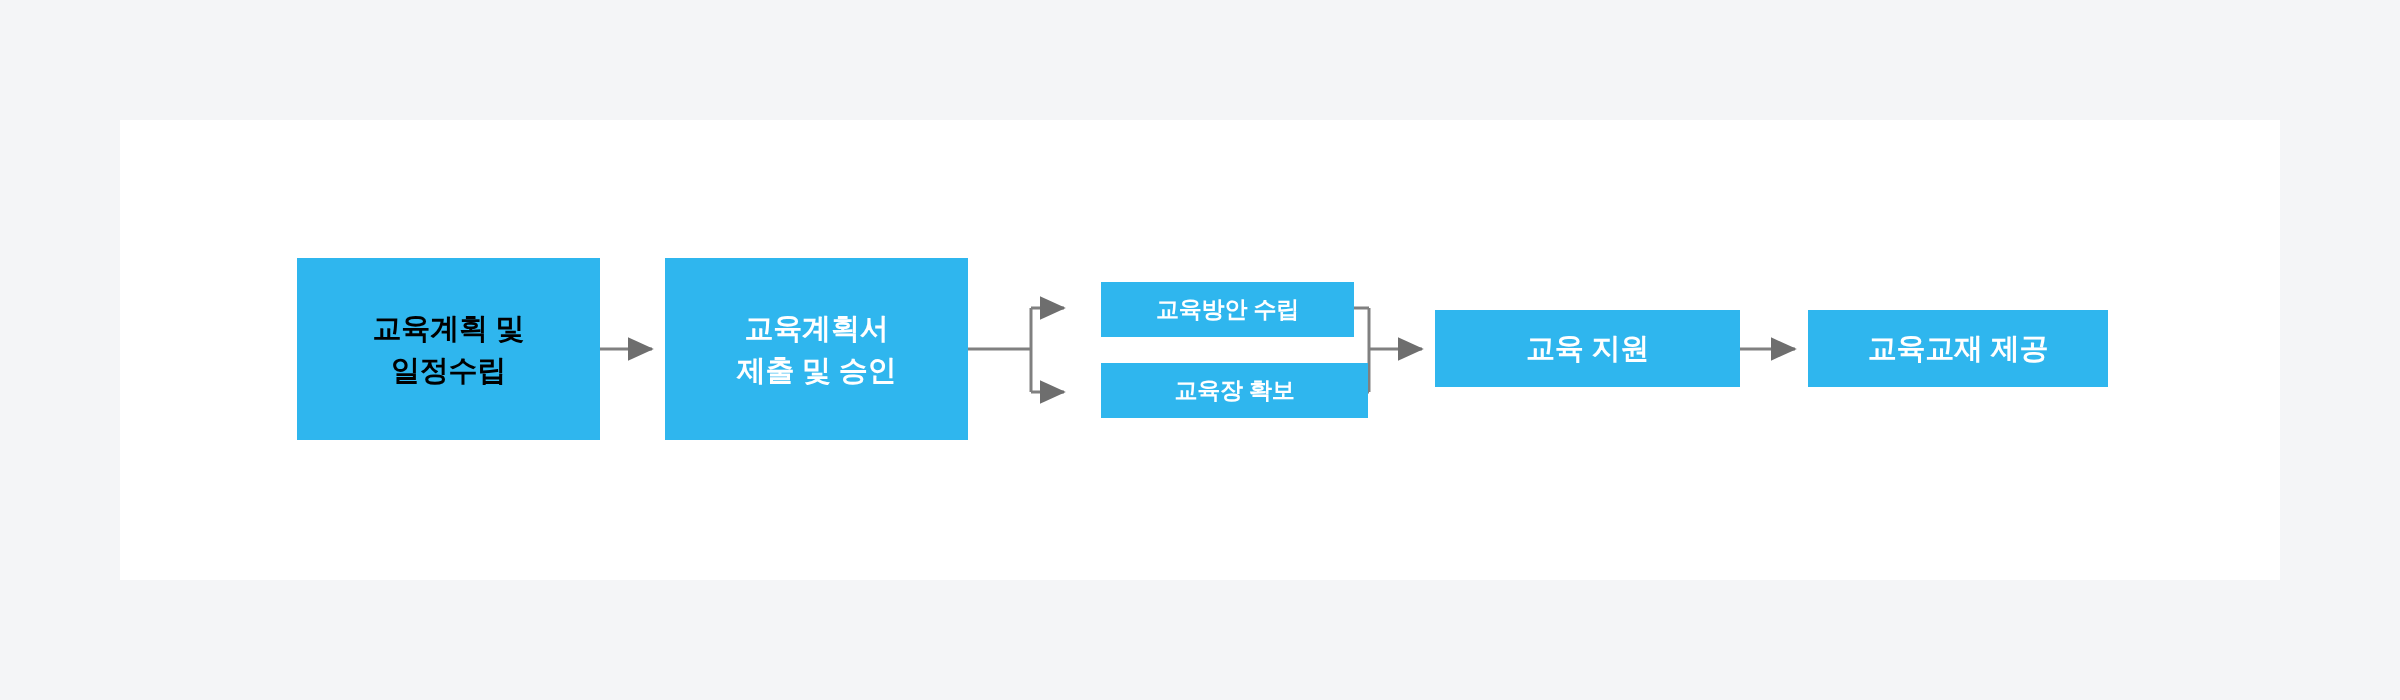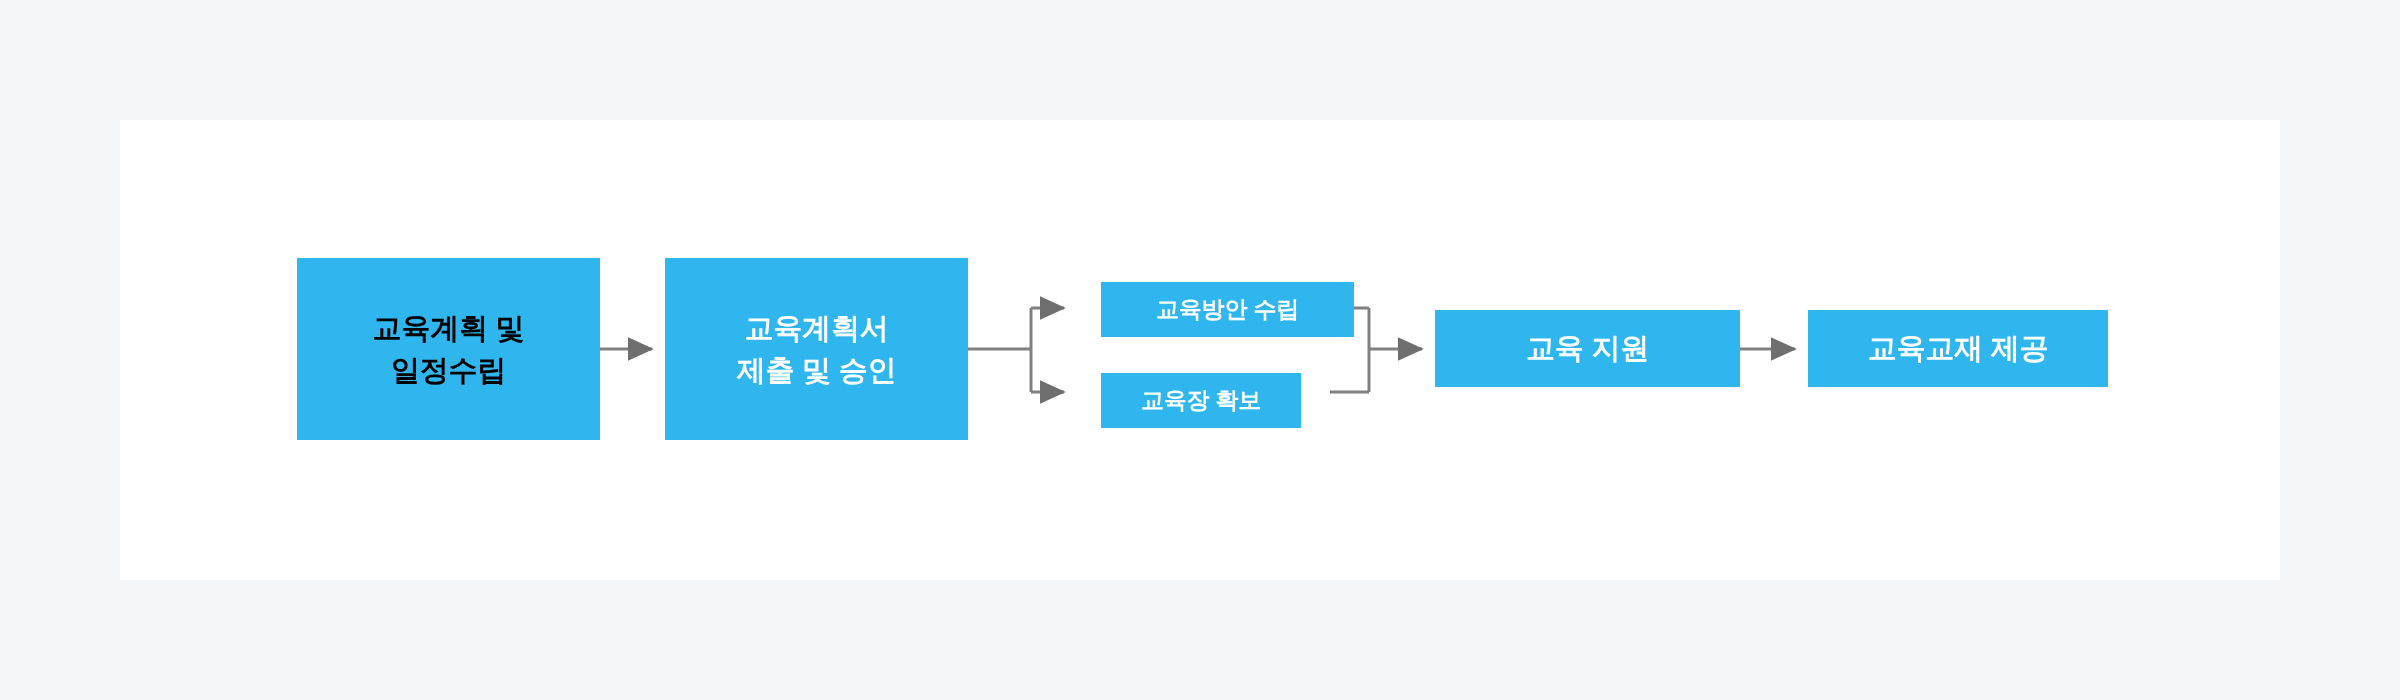--- a/index.html
+++ b/index.html
@@ -86,21 +86,21 @@
   .node-wide {
     font-size: 29px;
     font-weight: 700;
     letter-spacing: -0.2px;
   }
 
   
   #node-1 { left: 297px; top: 258px; width: 303px; height: 182px; }
   #node-2 { left: 665px; top: 258px; width: 303px; height: 182px; }
   #node-3a { left: 1077px; top: 282px; width: 253px; height: 55px; }
-  #node-3b { left: 1077px; top: 373px; width: 200px; height: 55px; }
+  #node-3b { left: 1077px; top: 363px; width: 267px; height: 55px; }
   #node-4 { left: 1435px; top: 310px; width: 305px; height: 77px; }
   #node-5 { left: 1808px; top: 310px; width: 300px; height: 77px; }
 </style>
 </head>
 <body style="background: rgb(244, 245, 247);">
 
 <div id="stage">
 
   <div id="panel" style="background: rgb(255, 255, 255);"></div>
 

